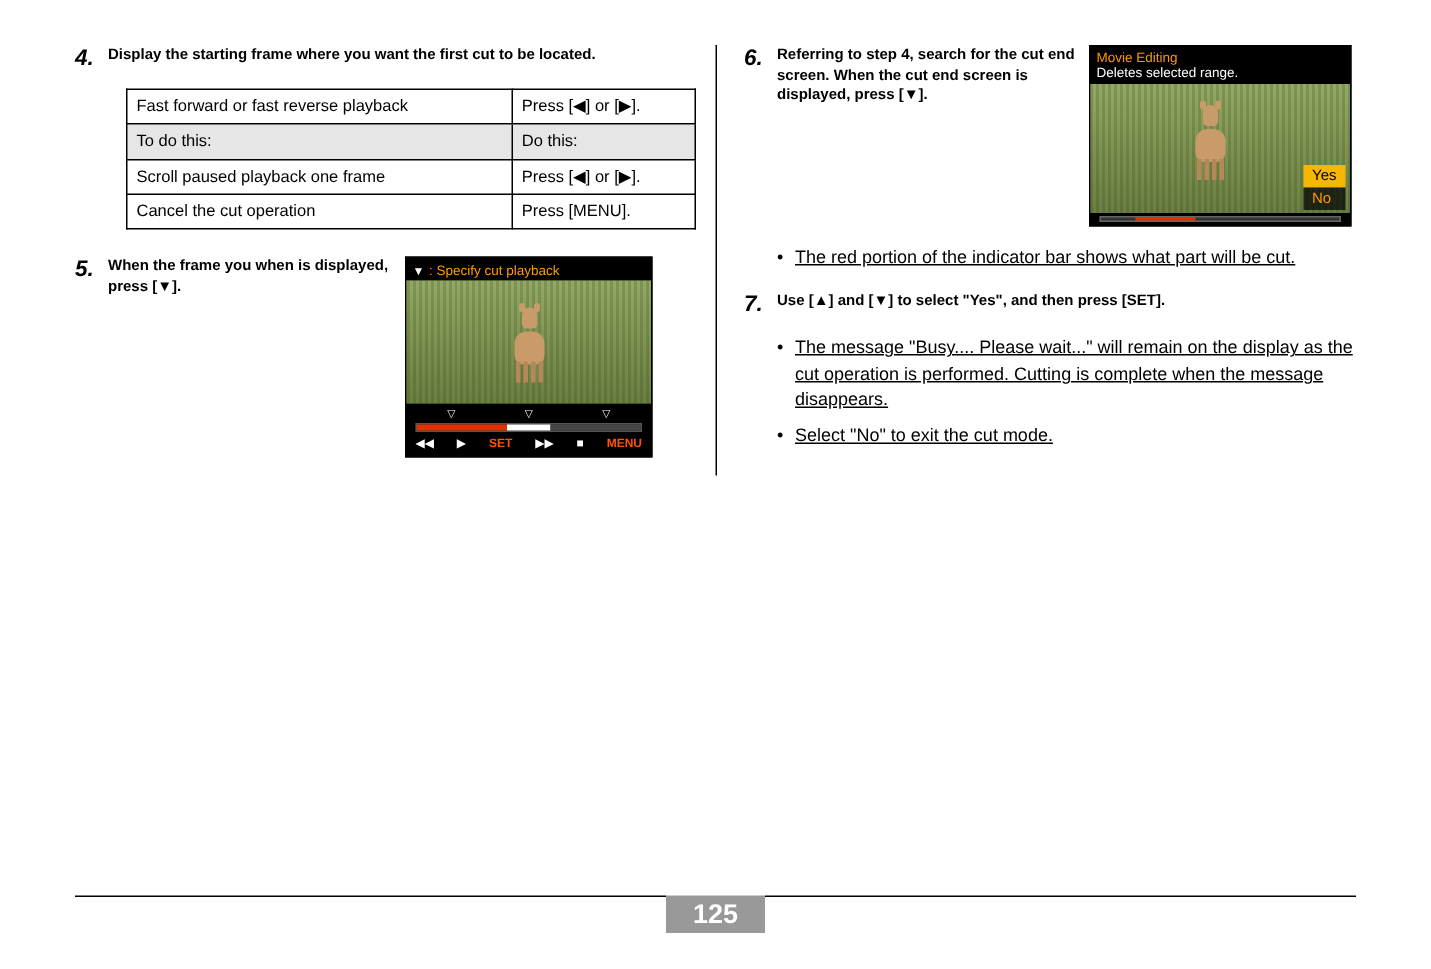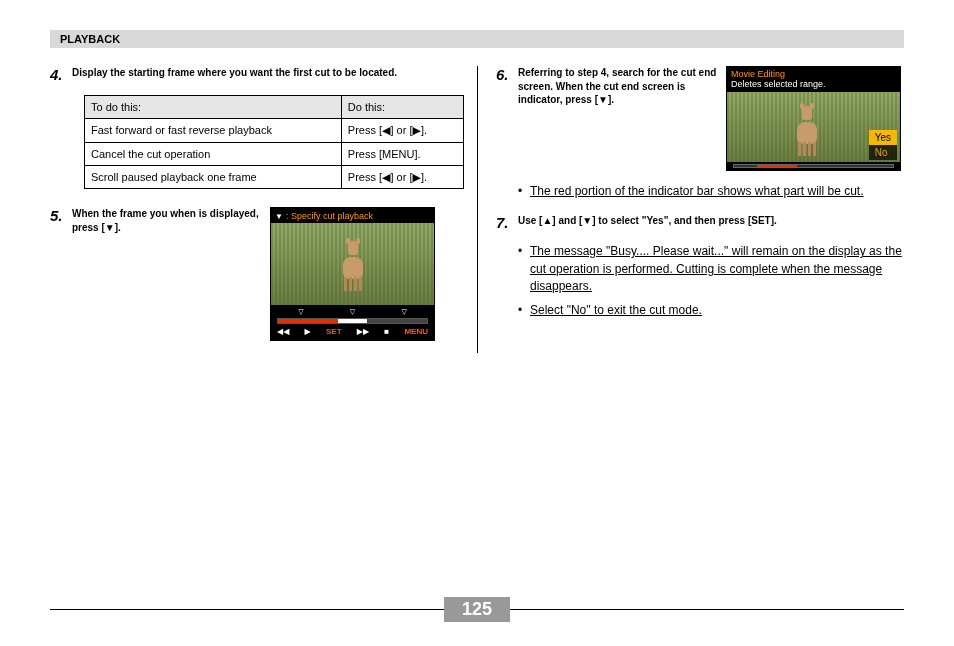--- a/index.html
+++ b/index.html
@@ -114,83 +114,82 @@
   .camera-screen2 {
     width: 175px;
     border: 1px solid #000;
     background:#000;
   }
   .cs2-header {
     background:#000; font-size:9px; padding:2px 4px 3px 4px;
   }
   .cs2-header .l1 { color:#f90; }
   .cs2-header .l2 { color:#fff; }
-  .cs2-photo { height:70px; position:relative; overflow:hidden;
+  .cs2-photo { height:86px; position:relative; overflow:hidden;
     background: linear-gradient(180deg,#93a965 0%, #7c9150 55%, #6a7e42 100%);
     padding-left: 36px;
   }
   .cs2-photo .grass { position:absolute; inset:0; background:
     repeating-linear-gradient(90deg, rgba(50,70,20,.22) 0 2px, transparent 2px 4px),
     linear-gradient(180deg,#93a965 0%, #7c9150 55%, #6a7e42 100%);
   }
   .cs2-options { position:absolute; right:3px; bottom:2px; font-size:10px; }
   .cs2-options .opt { padding:1px 6px; line-height:1.3; }
   .cs2-options .yes { background:#f5b700; color:#000; }
   .cs2-options .no { background:rgba(0,0,0,.7); color:#f90; }
   .cs2-bar { height:8px; background:#000; position:relative; }
   .cs2-bar .track{position:absolute; left:6px; right:6px; top:2px; height:4px; background:#333; border:1px solid #666;}
   .cs2-bar .redseg{position:absolute; left:30px; top:2px; width:40px; height:4px; background:#e03000; border-top:1px solid #666; border-bottom:1px solid #666;}
 
   .page-num-wrap {
     position: absolute;
     bottom: 24px;
     left: 0; right: 0;
-    display:flex; align-items:center;
+    display:flex; 
     padding: 0 50px;
   }
   .page-num-wrap .line { flex:1; height:1px; background:#000; }
   .page-num-box {
     background:#999; color:#fff; font-weight:bold; font-size:18px;
     padding:2px 18px;
   }
 </style>
 </head>
 <body>
 
 <div class="page">
-  <div class="header-bar">PLAYBACK</div>
 
   <div class="columns">
 
     <div class="col">
 
       <div class="step">
         <div class="step-num">4.</div>
         <div class="step-body">
           <div class="step-title">Display the starting frame where you want the first cut to be located.</div>
         </div>
       </div>
 
       <table class="actions">
         <tbody>
             <tr>
+          <td>Fast forward or fast reverse playback</td>
+          <td>Press [◀] or [▶].</td>
+        </tr>
+        <tr>
           <th>To do this:</th>
           <th>Do this:</th>
         </tr>
         <tr>
-          <td>Fast forward or fast reverse playback</td>
+          <td>Scroll paused playback one frame</td>
           <td>Press [◀] or [▶].</td>
         </tr>
         <tr>
           <td>Cancel the cut operation</td>
           <td>Press [MENU].</td>
-        </tr>
-        <tr>
-          <td>Scroll paused playback one frame</td>
-          <td>Press [◀] or [▶].</td>
         </tr>
       </tbody>
         </table>
 
       <div class="step">
         <div class="step-num">5.</div>
         <div class="step-body" style="max-width:190px;">
           <div class="step-title">When the frame you when is displayed, press [▼].</div>
         </div>
         <div class="inline-img">
@@ -236,21 +235,21 @@
         </div>
       </div>
 
     </div>
 
     <div class="col right">
 
       <div class="step">
         <div class="step-num">6.</div>
         <div class="step-body" style="max-width:200px;">
-          <div class="step-title">Referring to step 4, search for the cut end screen. When the cut end screen is indicator, press [▼].</div>
+          <div class="step-title">Referring to step 4, search for the cut end screen. When the cut end screen is displayed, press [▼].</div>
         </div>
         <div class="inline-img">
           <div class="camera-screen2">
             <div class="cs2-header">
               <div class="l1">Movie Editing</div>
               <div class="l2">Deletes selected range.</div>
             </div>
             <div class="cs2-photo">
               <div class="grass"></div>
               <div class="deer" style="position:absolute;left:46%;top:14px;">

